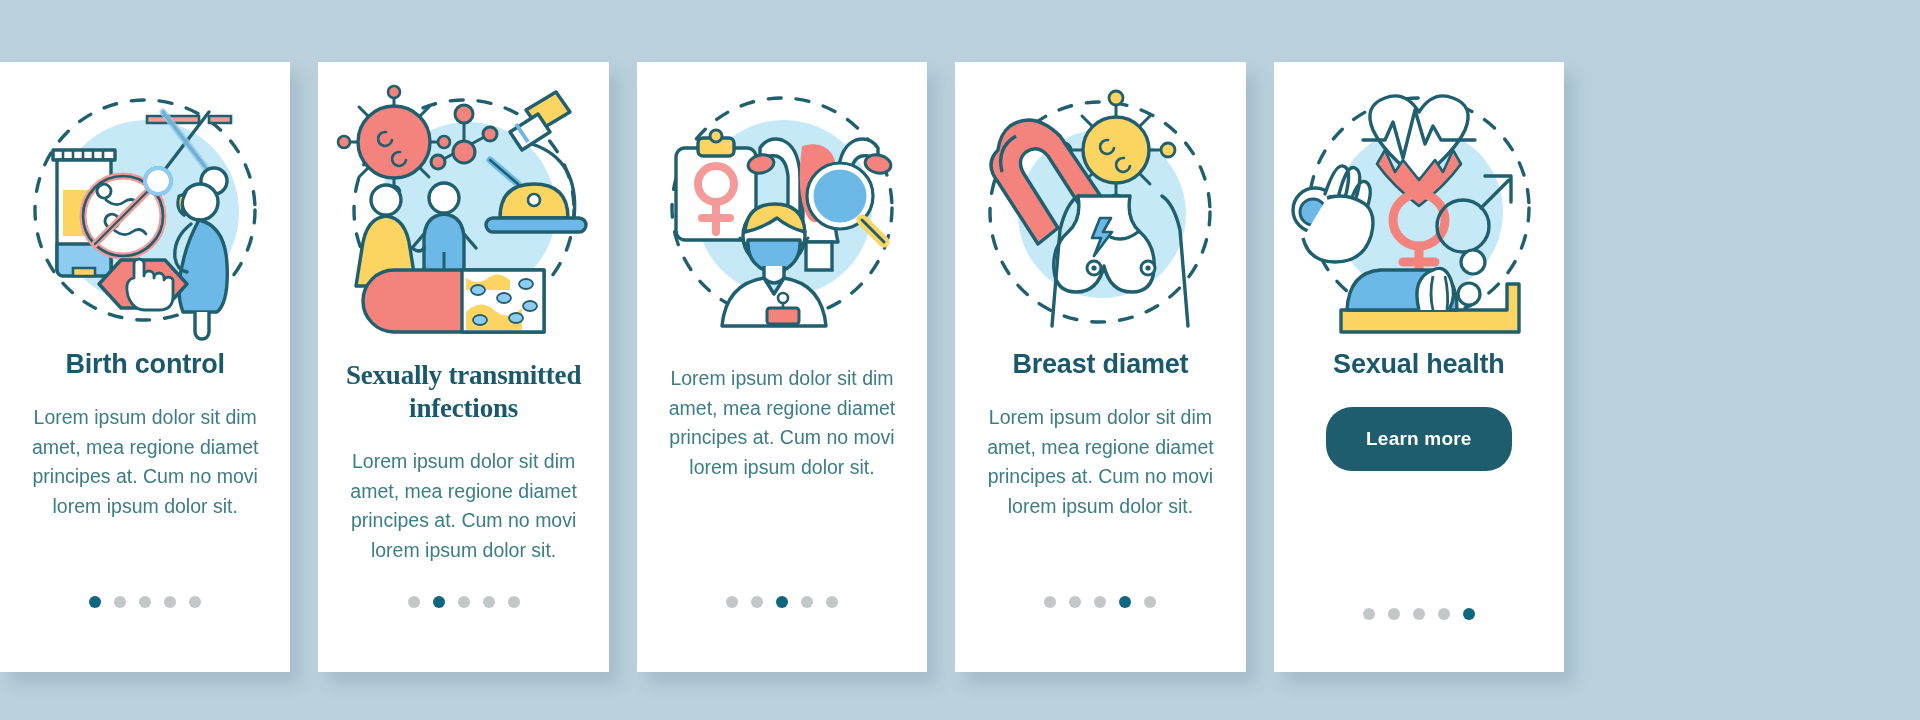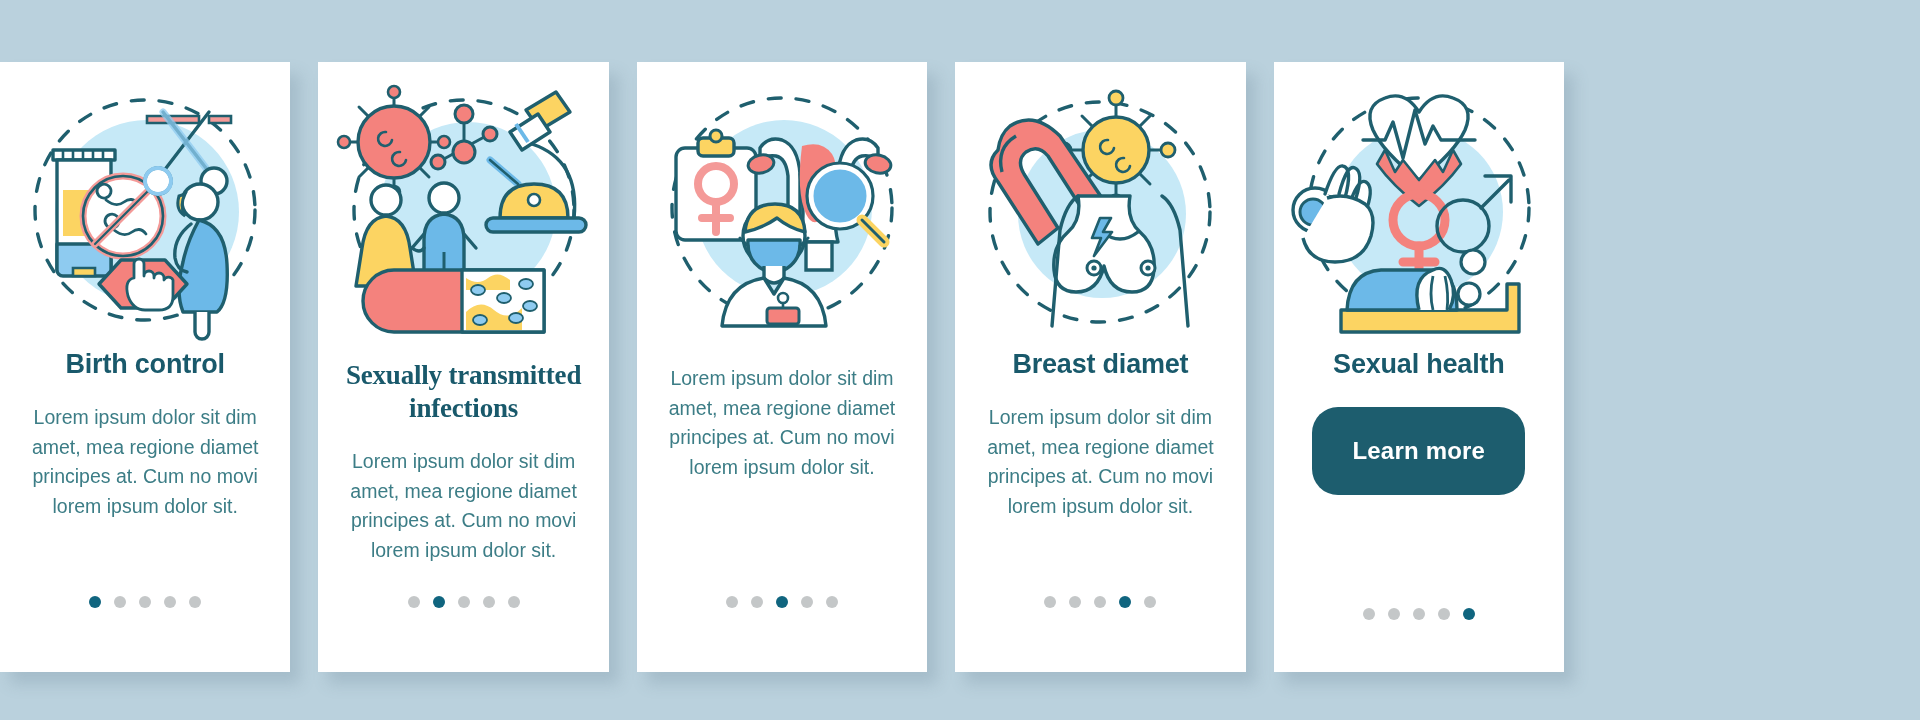--- a/index.html
+++ b/index.html
@@ -68,25 +68,25 @@
     line-height: 1.52;
     text-align: center;
     padding: 0 26px;
     margin-top: 22px;
   }
 
   .learn-btn {
     margin-top: 26px;
     background: #1d5d6e;
     color: #ffffff;
-    font-size: 24px;
+    font-size: 19px;
     font-weight: bold;
     border: none;
     border-radius: 26px;
-    padding: 30px 40px;
+    padding: 21px 40px;
     cursor: pointer;
     font-family: "Liberation Sans", sans-serif;
     letter-spacing: 0.2px;
   }
 
   
   .dots {
     position: absolute;
     left: 0;
     right: 0;

